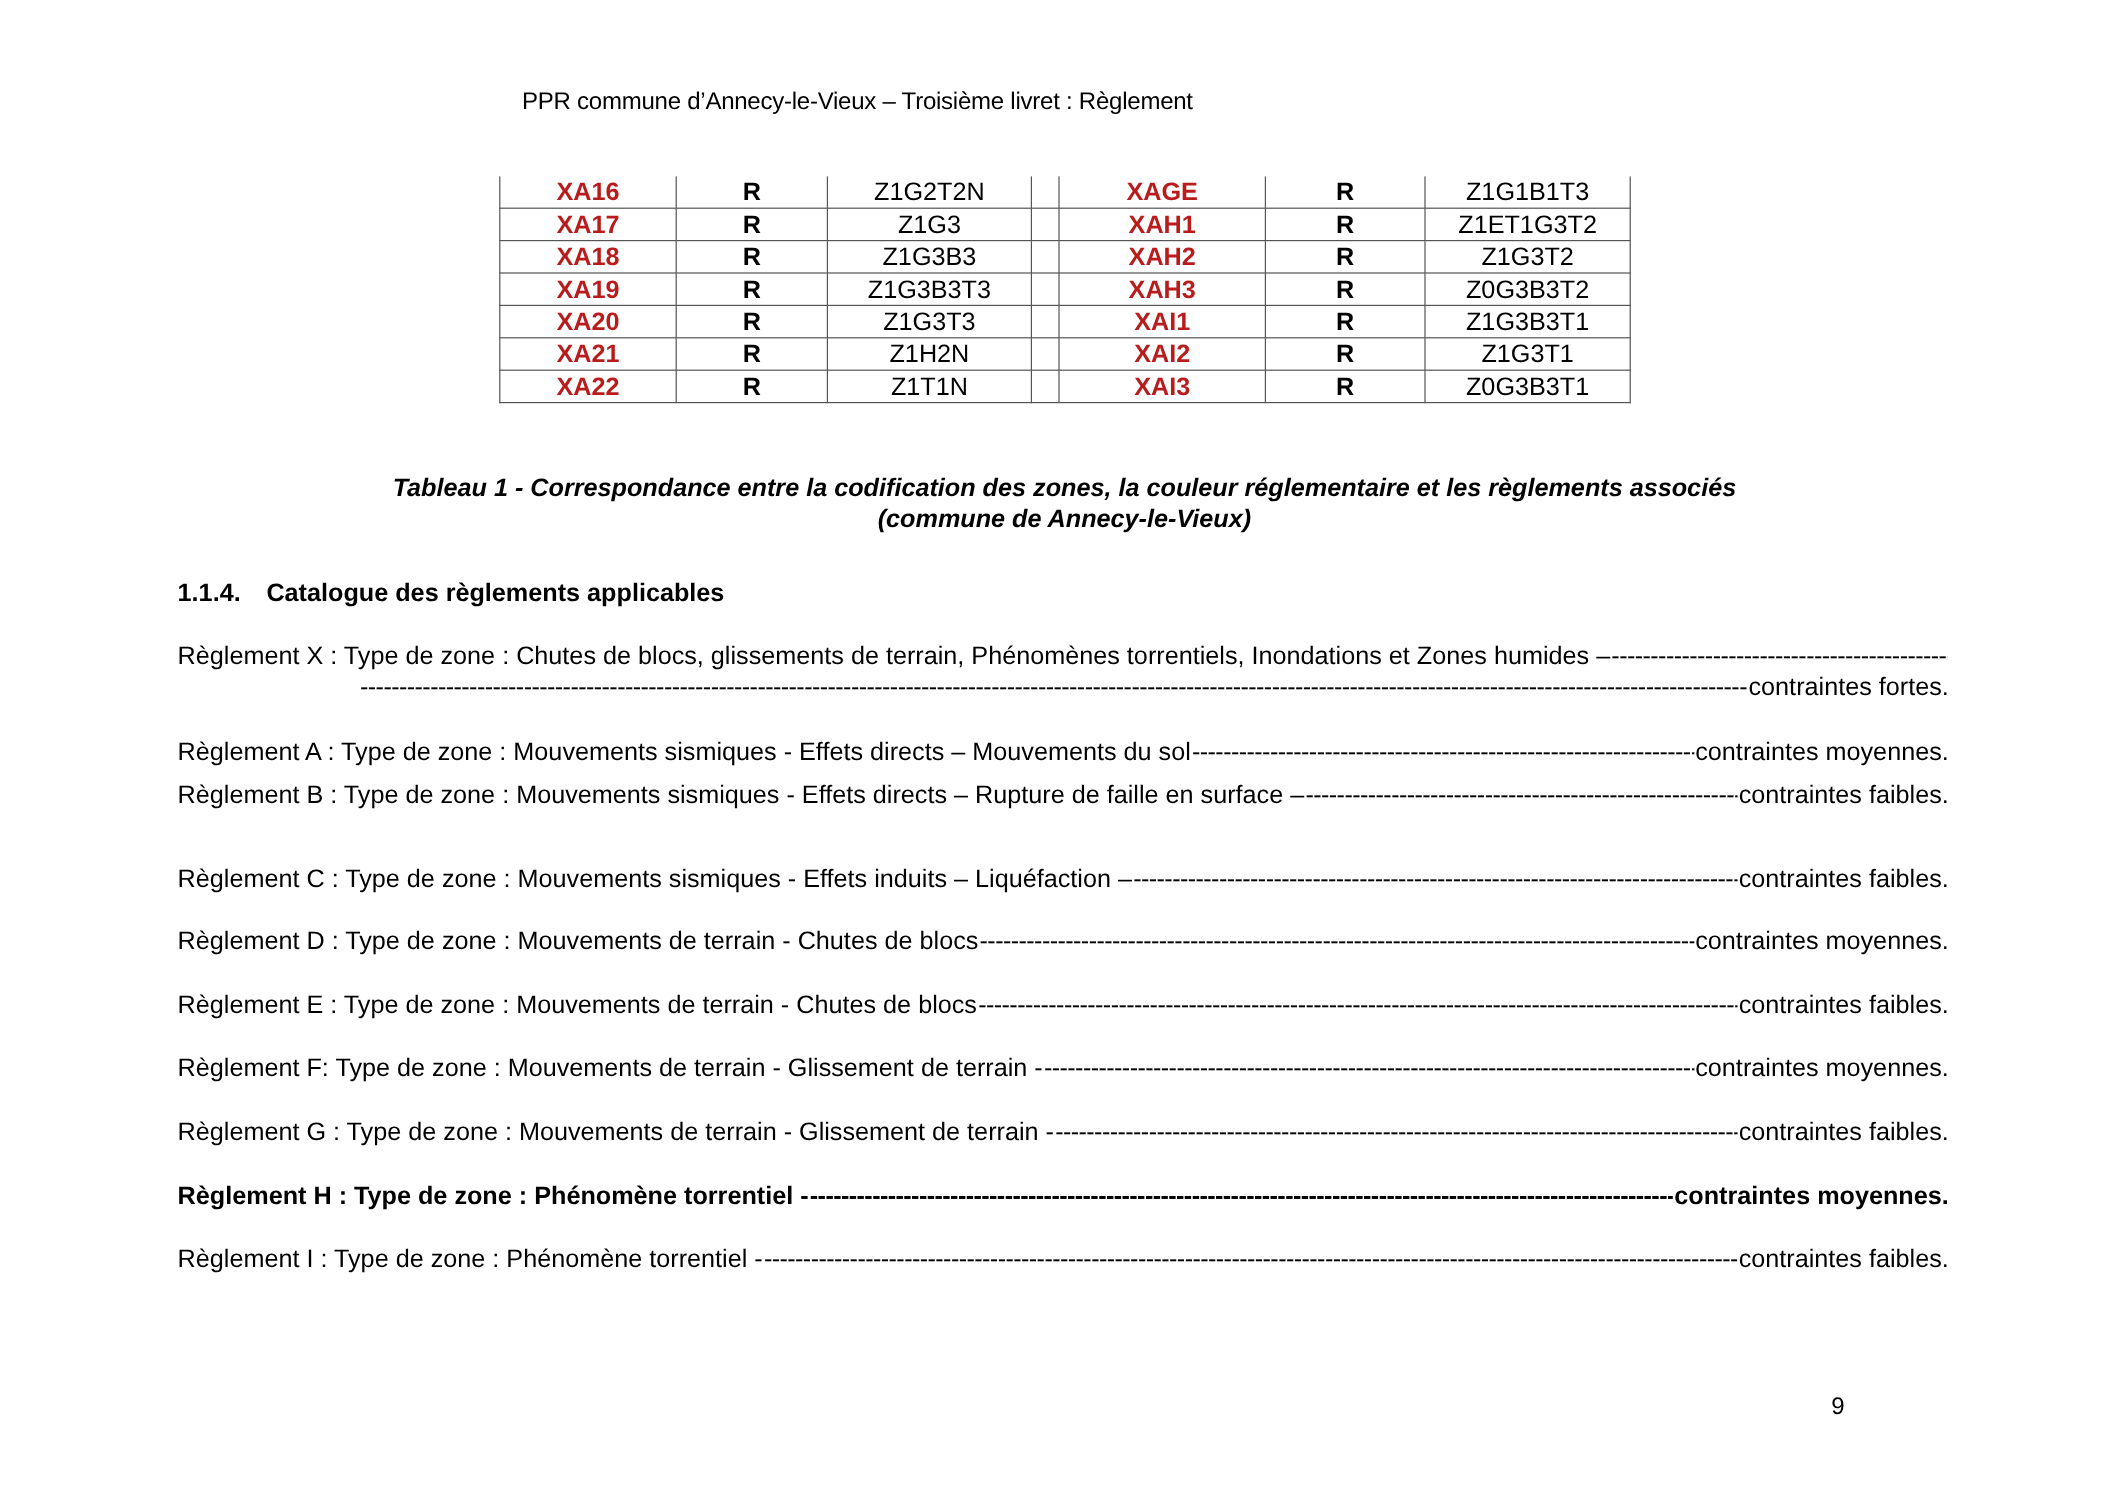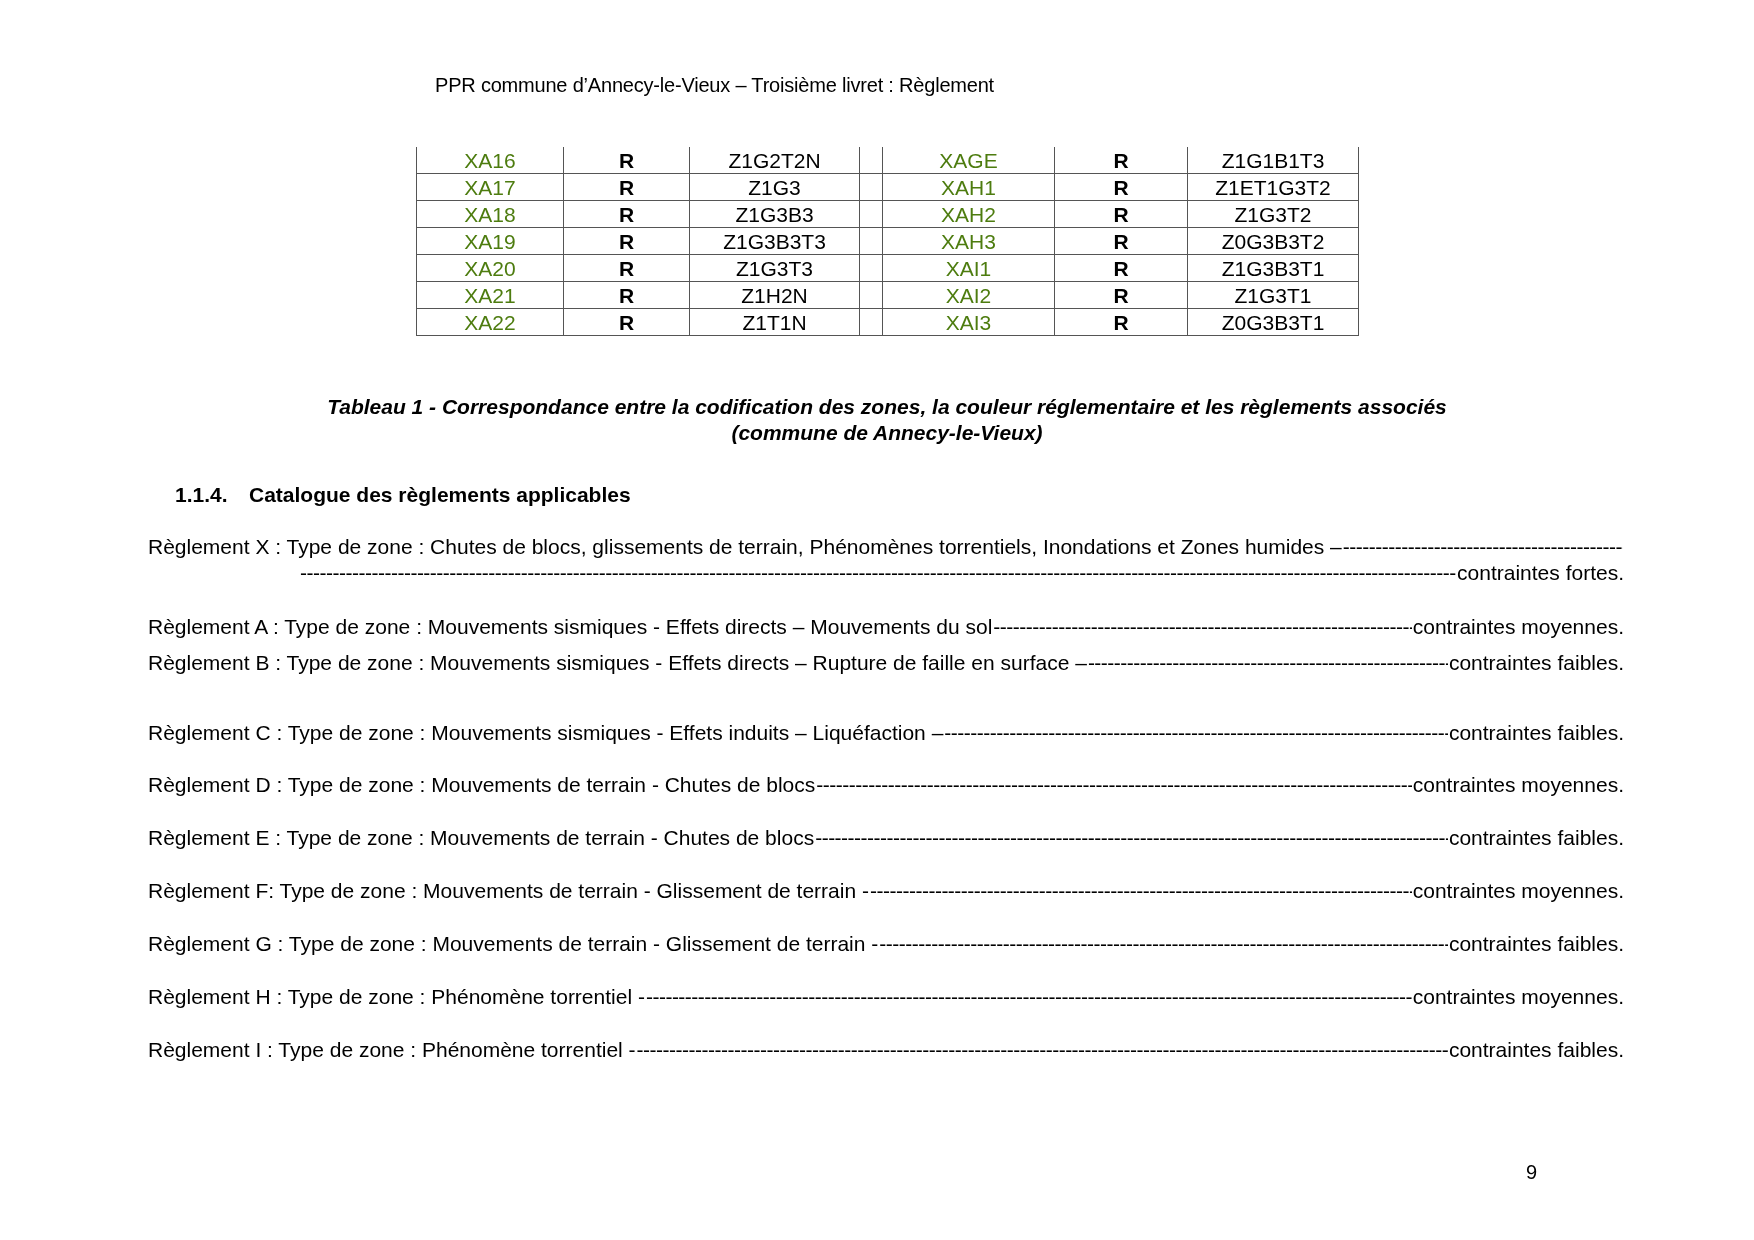--- a/index.html
+++ b/index.html
@@ -4,29 +4,29 @@
 <style>
   html, body { margin: 0; padding: 0; background: #ffffff; }
   body { width: 1754px; height: 1240px; position: relative; overflow: hidden;
          font-family: "Liberation Sans", sans-serif; color: #000; }
   .header { position: absolute; top: 74px; left: 0; width: 1429px; text-align: center;
             font-size: 20px; letter-spacing: -0.2px; }
   table.zones { position: absolute; top: 147px; left: 416px; border-collapse: collapse;
                 font-size: 21px; line-height: 25px; }
   table.zones td { border: 1px solid #555; padding: 1px 0 0 0; text-align: center; height: 25px; }
   table.zones tr:first-child td { border-top: none; }
-  td.code { color: #4d7c0f; font-weight: normal; }
+  td.code { color: #b91c1c; font-weight: bold; }
   td.rc { font-weight: bold; }
   td.sep { width: 22px; }
   .c1 { width: 146px; } .c2 { width: 125px; } .c3 { width: 169px; }
   .c4 { width: 171px; } .c5 { width: 132px; } .c6 { width: 170px; }
   .caption { position: absolute; top: 394px; left: 0; width: 1774px; text-align: center;
              font-size: 21px; font-weight: bold; font-style: italic; line-height: 26px; }
   .heading { position: absolute; top: 483px; left: 148px; font-size: 21px; font-weight: bold; }
-  .heading .num { display: inline-block; width: 74px; margin-left: 27px; }
+  .heading .num { display: inline-block; width: 74px; }
   .reg { position: absolute; left: 148px; width: 1476px; font-size: 21px; line-height: 26px; }
   .reg .line { display: flex; align-items: baseline; white-space: nowrap; overflow: hidden; }
   .reg .dash { flex: 1; overflow: hidden; white-space: nowrap; margin: 0 1px; letter-spacing: -0.5px; }
   .reg .dash::before { content: "----------------------------------------------------------------------------------------------------------------------------------------------------------------------------------------------------------------------------------------------------------------------------------------------"; }
   .reg .indent { padding-left: 151px; }
   .pagenum { position: absolute; top: 1161px; left: 1526px; font-size: 20px; }
 </style>
 </head>
 <body>
 
@@ -169,21 +169,21 @@
 </div>
 
 <div class="reg" style="top:931px;">
   <div class="line">
     <span>Règlement G : Type de zone : Mouvements de terrain - Glissement de terrain -</span>
     <span class="dash"></span>
     <span>contraintes faibles.</span>
   </div>
 </div>
 
-<div class="reg" style="top:984px;">
+<div class="reg" style="top:984px;font-weight:bold;">
   <div class="line">
     <span>Règlement H : Type de zone : Phénomène torrentiel -</span>
     <span class="dash"></span>
     <span>contraintes moyennes.</span>
   </div>
 </div>
 
 <div class="reg" style="top:1037px;">
   <div class="line">
     <span>Règlement I : Type de zone : Phénomène torrentiel -</span>

